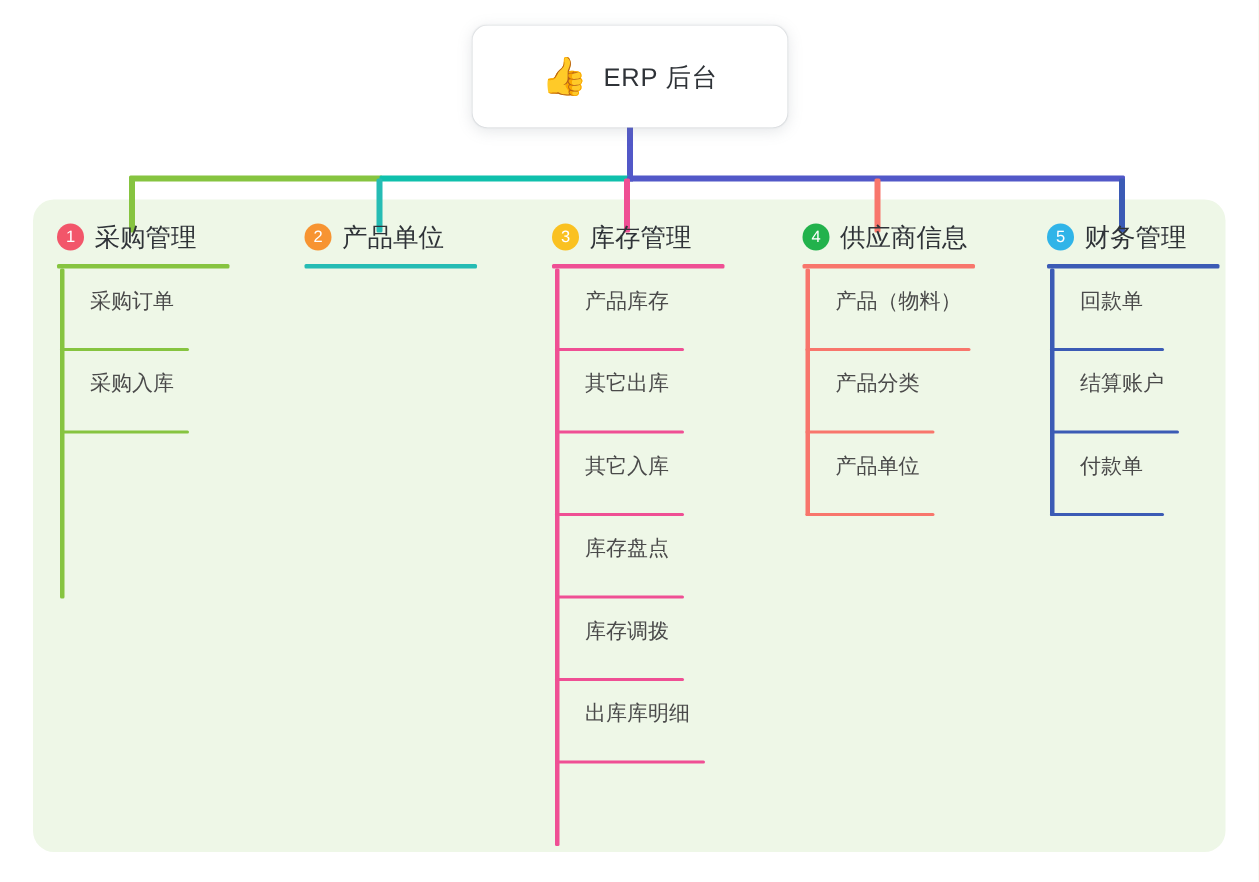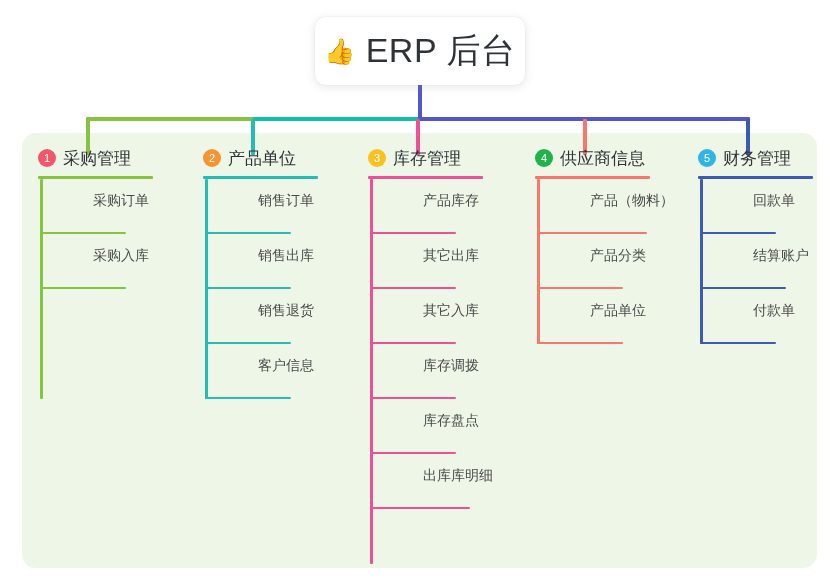--- a/index.html
+++ b/index.html
@@ -28,21 +28,21 @@
     width:210px;height:68px;
     background:#ffffff;
     border-radius:10px;
     box-shadow:0 2px 10px rgba(120,130,140,.20), 0 0 1px rgba(120,130,140,.28);
     display:flex;align-items:center;justify-content:center;
     gap:10px;
     z-index:6;
   }
   .title-emoji{font-size:25px;line-height:1;}
   .title-text{
-    font-size:34px;color:#2f3338;letter-spacing:.5px;white-space:nowrap;
+    font-size:17px;color:#2f3338;letter-spacing:.5px;white-space:nowrap;
   }
 
   
   .conn{position:absolute;z-index:2;}
   .v-root{ 
     left:418px;top:84px;width:4px;height:37px;background:#5258c8;
   }
   .bus-seg{height:4px;top:117px;border-radius:1px;}
   .bus-green {left:86px; width:169px; background:#86c440;}
   .bus-teal  {left:253px;width:167px; background:#0fc0ac;}
@@ -80,21 +80,21 @@
   
   .leaves{position:relative;margin-top:0;padding-left:0;}
   .spine{position:absolute;left:2px;top:0;width:3px;border-radius:1px;}
   .leaf{
     position:relative;
     height:55px;
     box-sizing:border-box;
   }
   .leaf-text{
     position:absolute;left:22px;top:13px;
-    font-size:14px;color:#4a4a4a;white-space:nowrap;margin-left:33px;
+    font-size:14px;color:#4a4a4a;white-space:nowrap;
   }
   .leaf-rule{
     position:absolute;left:2px;bottom:0;height:2px;border-radius:1px;
   }
 </style>
 </head>
 <body>
 
 <div id="root">
 
@@ -133,39 +133,20 @@
         </div>
       </div>
   </div>
 
   <div class="col col-2">
     <div class="col-head">
       <span class="badge" style="background: rgb(247, 148, 50);">2</span>
       <span class="head-label">产品单位</span>
     </div>
     <div class="head-rule" style="background: rgb(37, 188, 180); width: 115px;"></div>
-    <div class="leaves">
-        <div class="spine" style="background: rgb(37, 188, 180); height: 220px;"></div>
-        <div class="leaf">
-          <span class="leaf-text">销售订单</span>
-          <span class="leaf-rule" style="background: rgb(37, 188, 180); width: 86px;"></span>
-        </div>
-        <div class="leaf">
-          <span class="leaf-text">销售出库</span>
-          <span class="leaf-rule" style="background: rgb(37, 188, 180); width: 86px;"></span>
-        </div>
-        <div class="leaf">
-          <span class="leaf-text">销售退货</span>
-          <span class="leaf-rule" style="background: rgb(37, 188, 180); width: 86px;"></span>
-        </div>
-        <div class="leaf">
-          <span class="leaf-text">客户信息</span>
-          <span class="leaf-rule" style="background: rgb(37, 188, 180); width: 86px;"></span>
-        </div>
-      </div>
   </div>
 
   <div class="col col-3">
     <div class="col-head">
       <span class="badge" style="background: rgb(250, 193, 33);">3</span>
       <span class="head-label">库存管理</span>
     </div>
     <div class="head-rule" style="background: rgb(239, 79, 148); width: 115px;"></div>
     <div class="leaves">
         <div class="spine" style="background: rgb(239, 79, 148); height: 385px;"></div>
@@ -175,25 +156,25 @@
         </div>
         <div class="leaf">
           <span class="leaf-text">其它出库</span>
           <span class="leaf-rule" style="background: rgb(239, 79, 148); width: 86px;"></span>
         </div>
         <div class="leaf">
           <span class="leaf-text">其它入库</span>
           <span class="leaf-rule" style="background: rgb(239, 79, 148); width: 86px;"></span>
         </div>
         <div class="leaf">
+          <span class="leaf-text">库存盘点</span>
+          <span class="leaf-rule" style="background: rgb(239, 79, 148); width: 86px;"></span>
+        </div>
+        <div class="leaf">
           <span class="leaf-text">库存调拨</span>
-          <span class="leaf-rule" style="background: rgb(239, 79, 148); width: 86px;"></span>
-        </div>
-        <div class="leaf">
-          <span class="leaf-text">库存盘点</span>
           <span class="leaf-rule" style="background: rgb(239, 79, 148); width: 86px;"></span>
         </div>
         <div class="leaf">
           <span class="leaf-text">出库库明细</span>
           <span class="leaf-rule" style="background: rgb(239, 79, 148); width: 100px;"></span>
         </div>
       </div>
   </div>
 
   <div class="col col-4">

